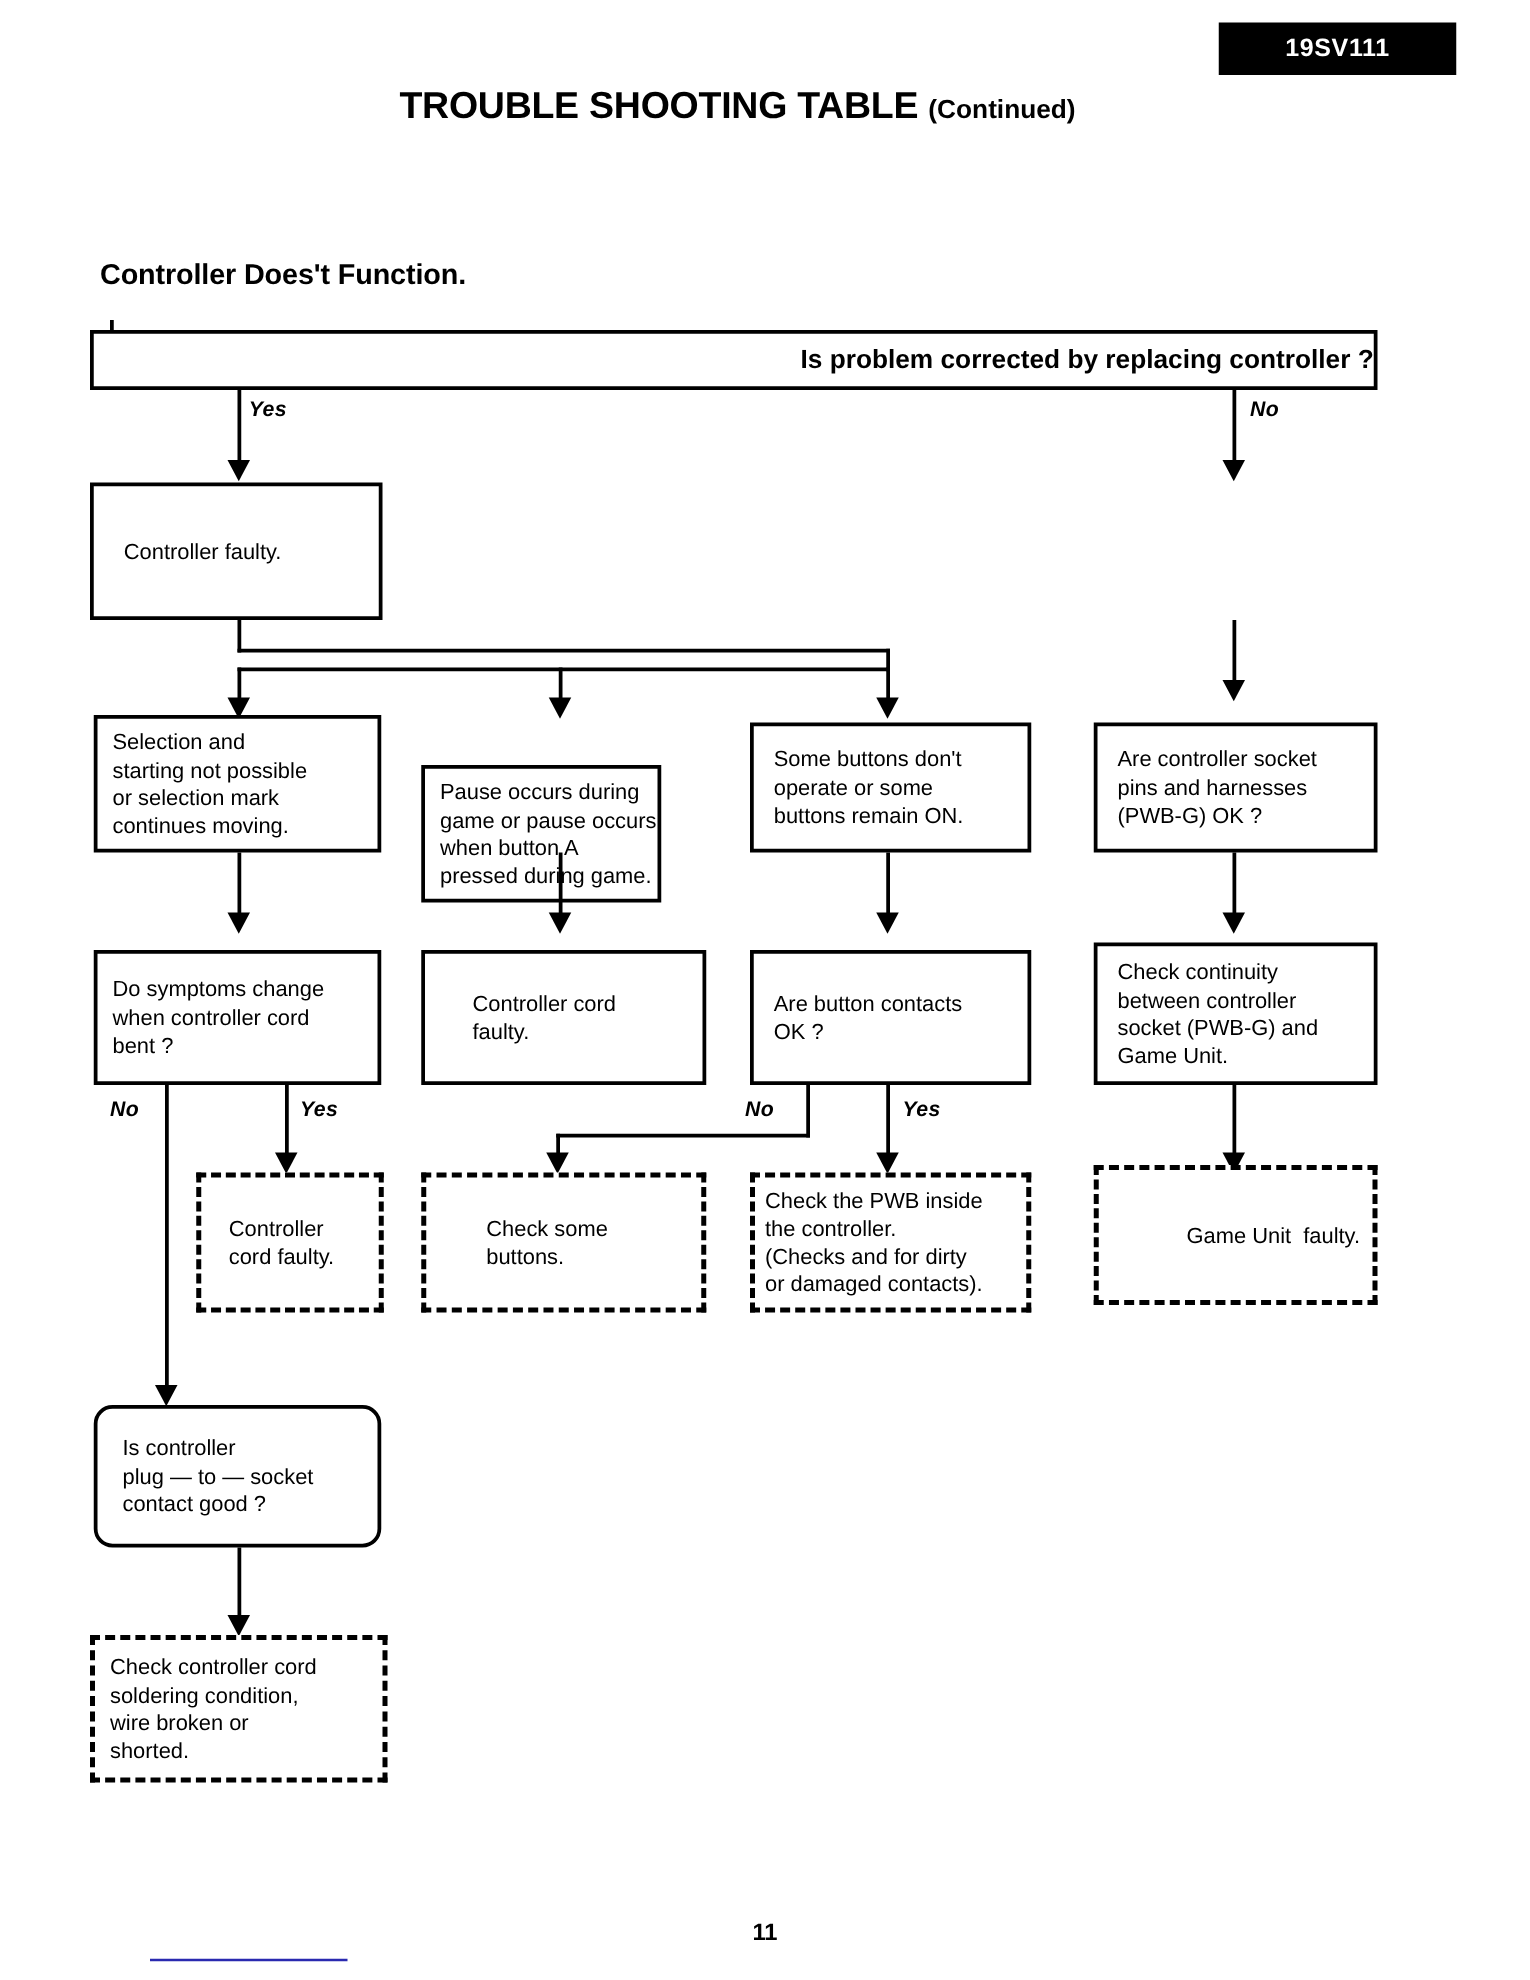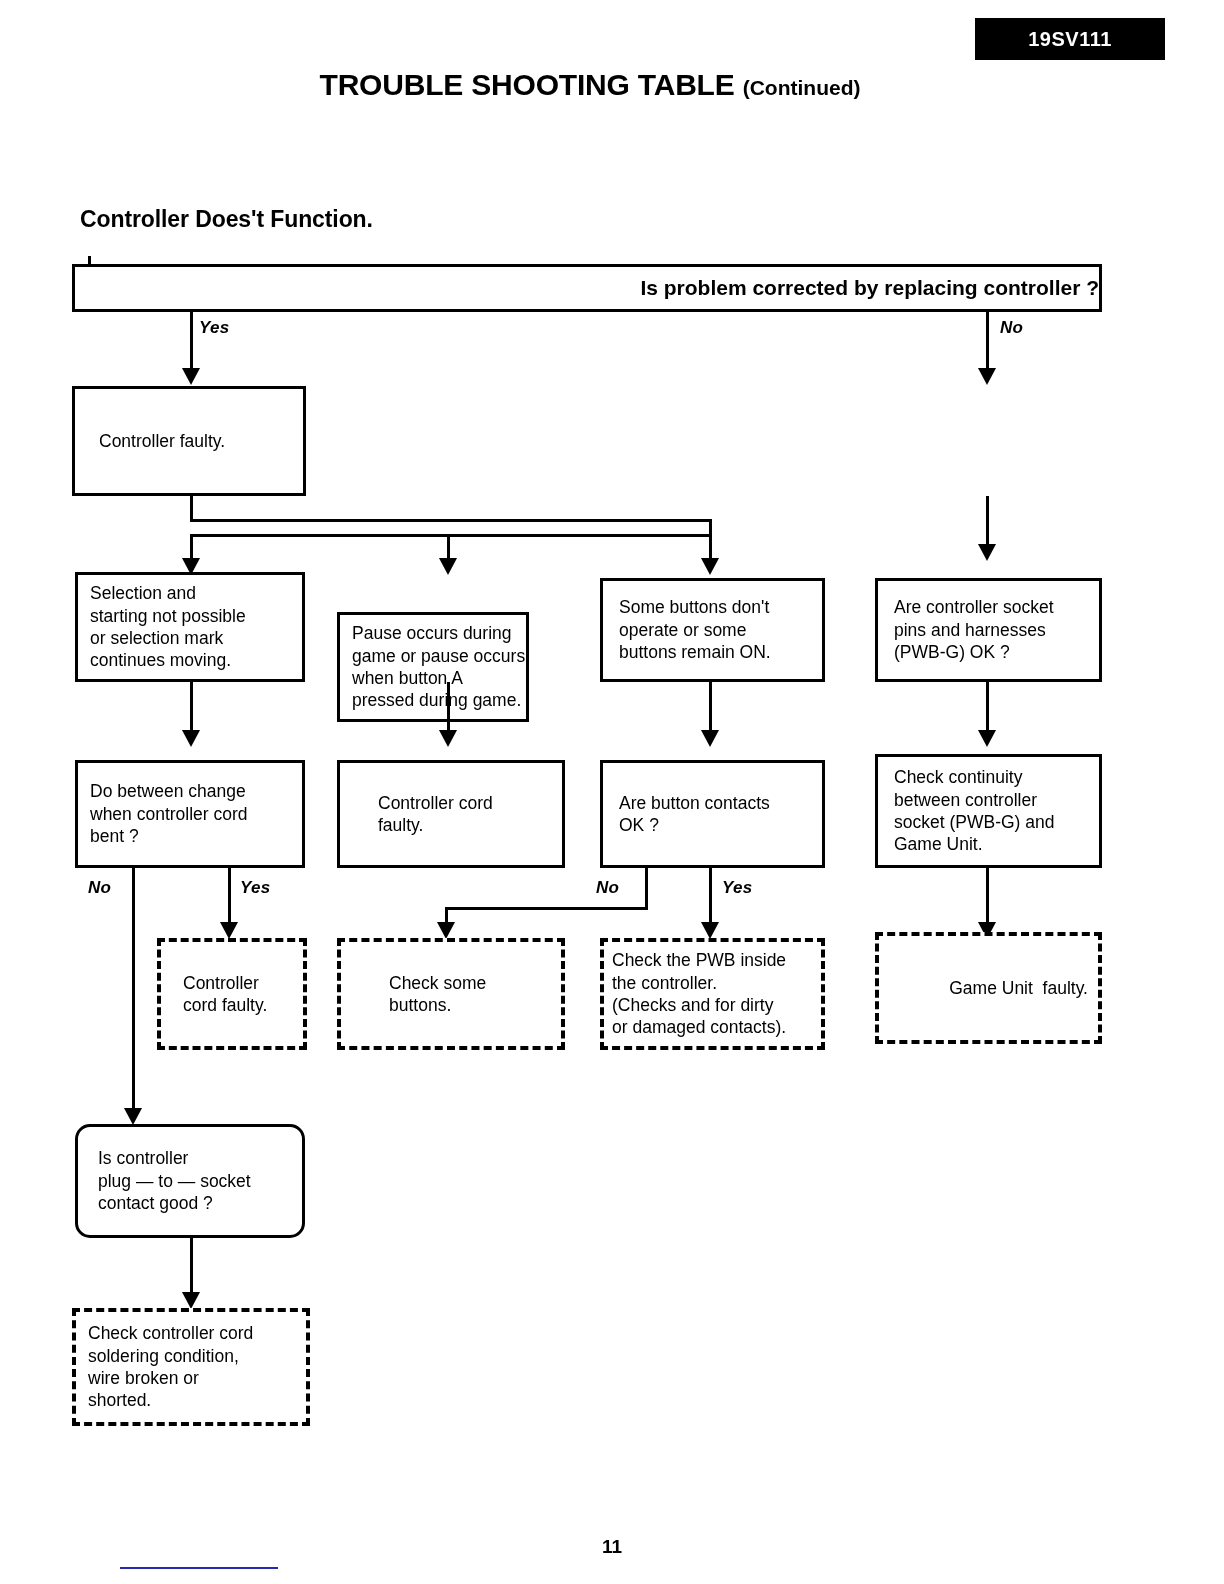--- a/index.html
+++ b/index.html
@@ -224,21 +224,21 @@
   <div class="vline" style="left:447px; top:682px; height:52px;"></div>
   <div class="arrow" style="left:439px; top:730px;"></div>
 
   <div class="vline" style="left:709px; top:682px; height:52px;"></div>
   <div class="arrow" style="left:701px; top:730px;"></div>
 
   <div class="vline" style="left:986px; top:682px; height:52px;"></div>
   <div class="arrow" style="left:978px; top:730px;"></div>
 
   <div class="box" style="left:75px; top:760px; width:230px; height:108px;">
-    <span class="ln">Do between change</span>
+    <span class="ln">Do symptoms change</span>
     <span class="ln">when controller cord</span>
     <span class="ln">bent ?</span>
   </div>
 
   <div class="box" style="left:337px; top:760px; width:228px; height:108px; padding-left:38px;">
     <span class="ln">Controller cord</span>
     <span class="ln">faulty.</span>
   </div>
 
   <div class="box" style="left:600px; top:760px; width:225px; height:108px; padding-left:16px;">

